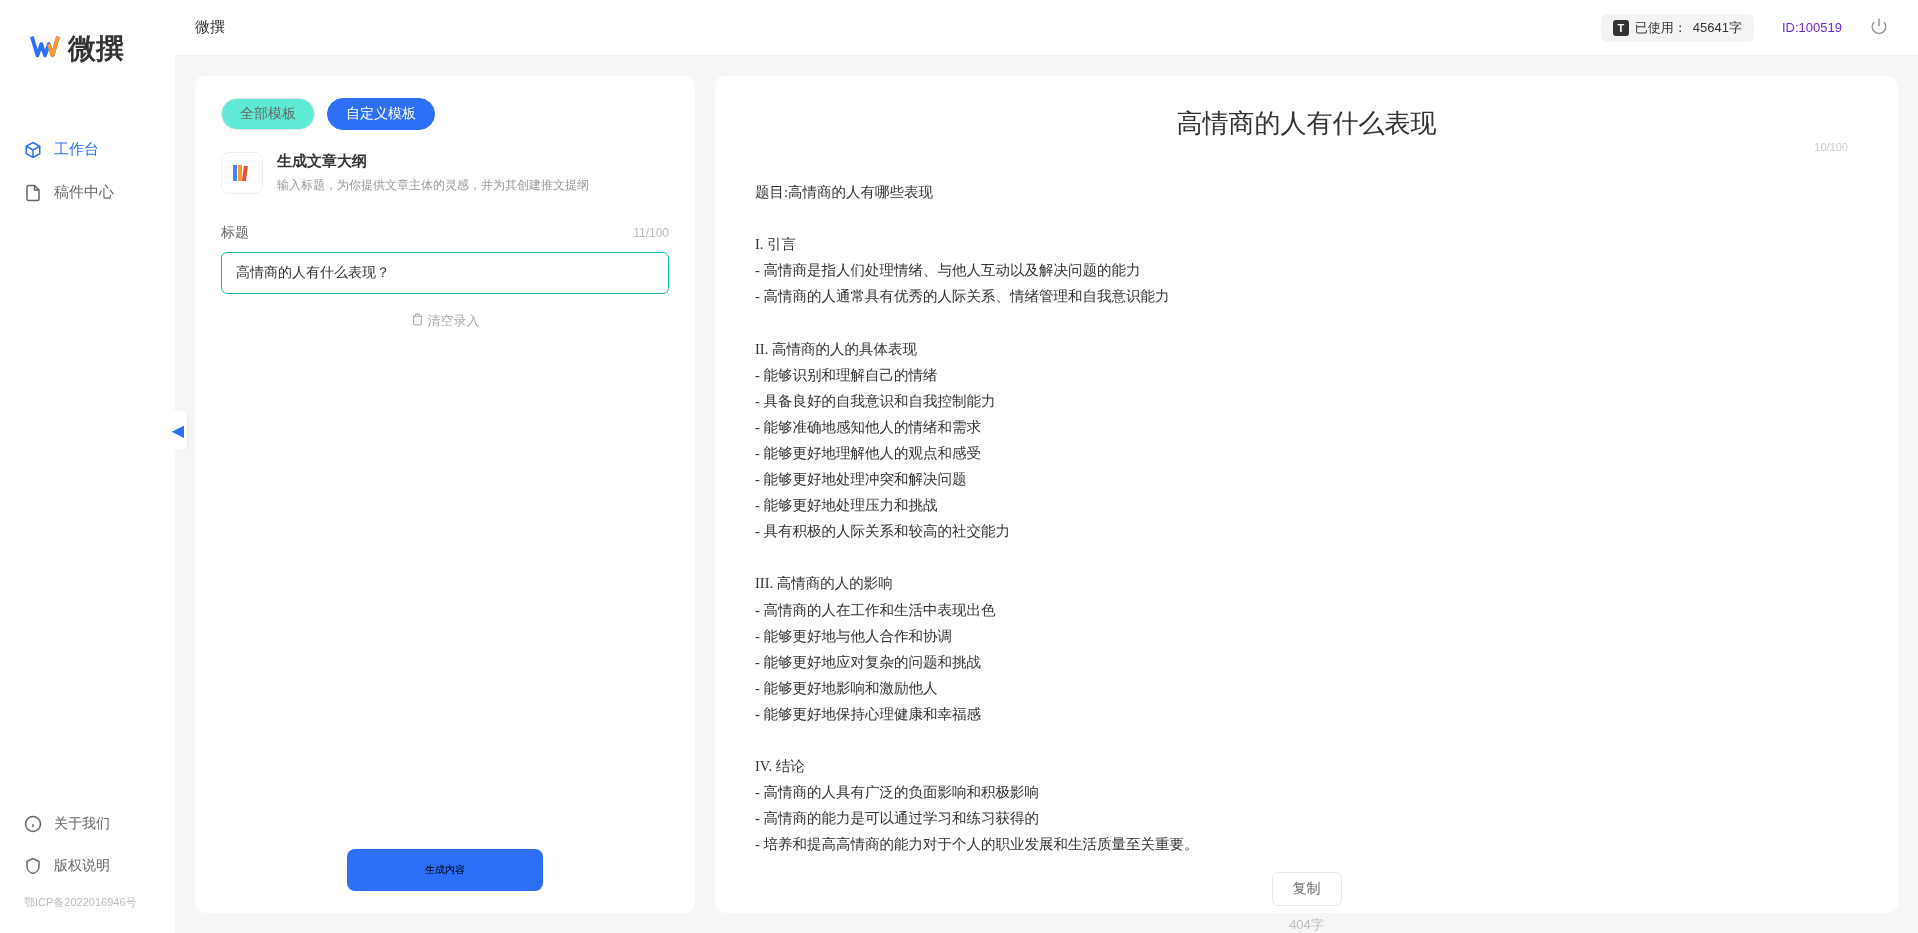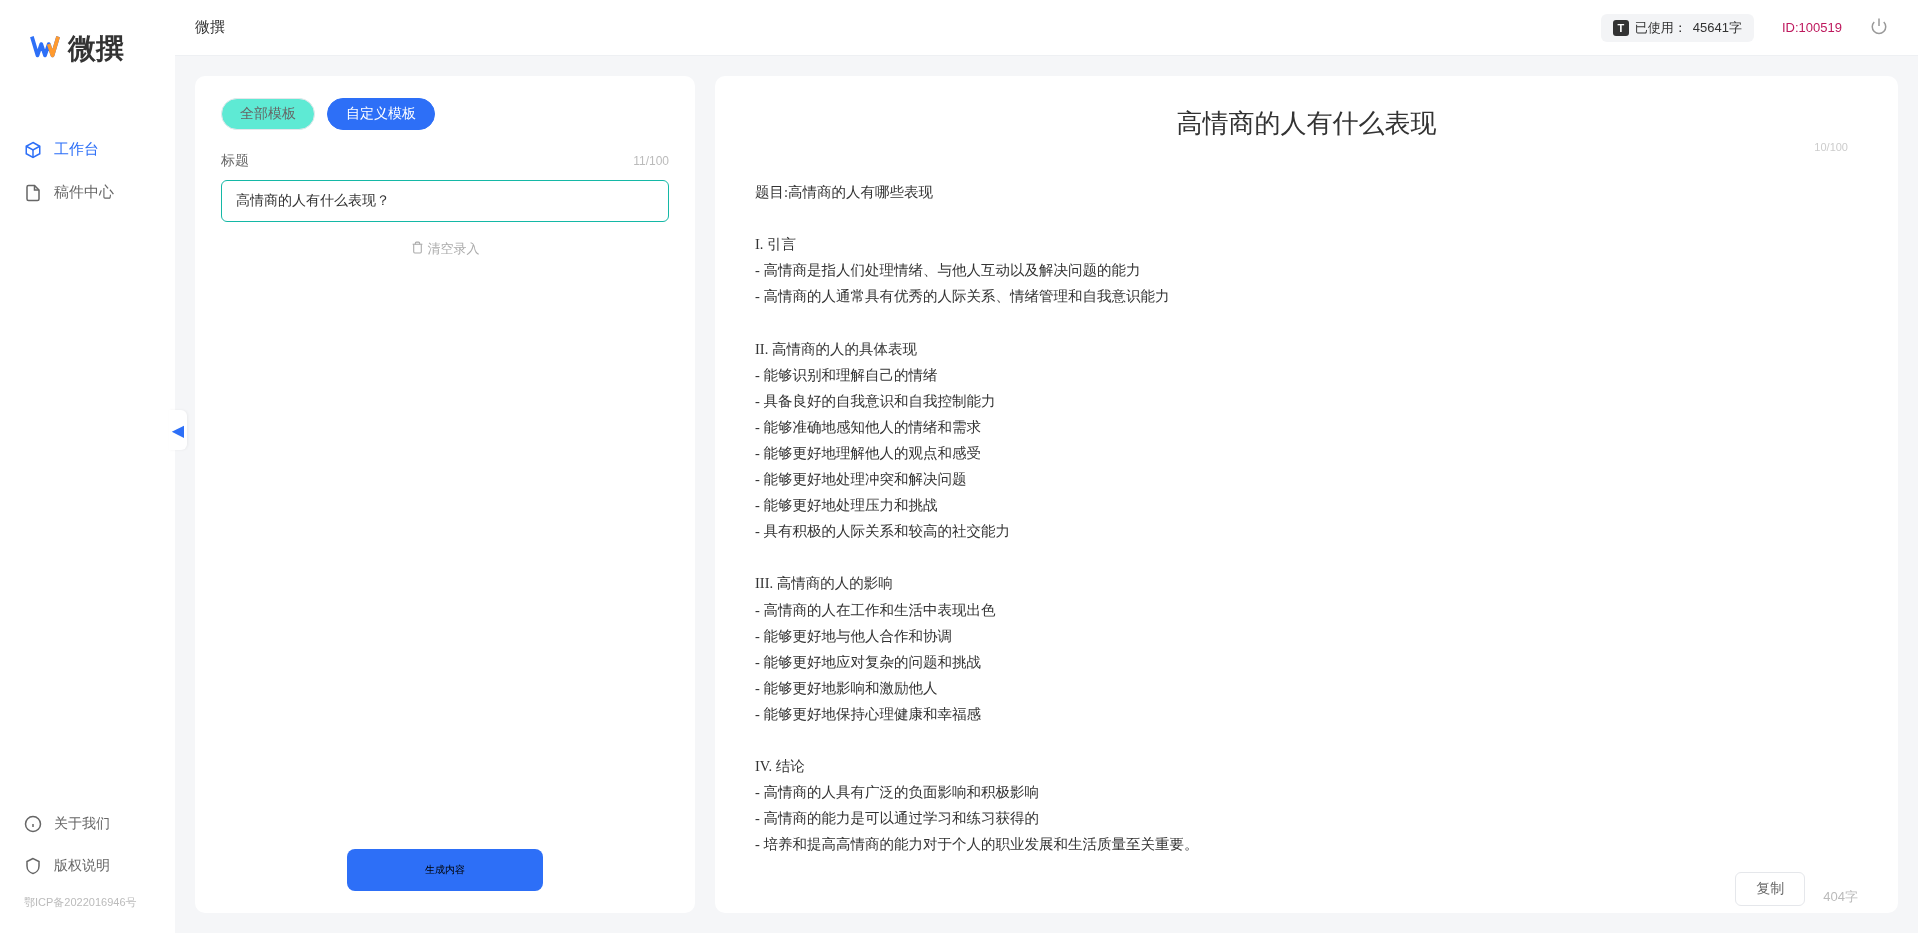--- a/index.html
+++ b/index.html
@@ -93,21 +93,21 @@
   color: #fff;
   border-radius: 3px;
   width: 16px;
   height: 16px;
   font-size: 11px;
   display: inline-flex;
   align-items: center;
   justify-content: center;
   font-weight: 600;
 }
-.user-id { font-size: 13px; color: #be185d; }
+.user-id { font-size: 13px; color: #6d28d9; }
 .power-icon { color: #999; cursor: pointer; }
 
 
 .content {
   flex: 1;
   display: flex;
   gap: 20px;
   padding: 20px;
   overflow: hidden;
 }
@@ -222,23 +222,24 @@
   line-height: 1.8;
   color: #333;
   white-space: pre-wrap;
   margin-top: 30px;
   font-family: "SimSun", serif;
 }
 .result-footer {
   margin-top: auto;
   display: flex;
   justify-content: flex-end;
-  align-items: flex-end;
-  gap: 18px;
+  align-items: center;
+  gap: 10px;
   padding-top: 15px;
+  flex-direction: column;
 }
 .copy-btn {
   border: 1px solid #e5e7eb;
   background: #fff;
   color: #666;
   border-radius: 6px;
   padding: 7px 20px;
   font-size: 14px;
   cursor: pointer;
 }
@@ -324,20 +325,33 @@
       </div>
     </div>
 
     <div class="content">
 
       <div class="panel panel-left">
         <div class="tab-row">
           <div class="tab">全部模板</div>
           <div class="tab active">自定义模板</div>
         </div>
+        <div class="template-card">
+          <div class="template-icon">
+            <svg width="24" height="24" viewBox="0 0 24 24">
+                <rect x="3" y="4" width="4" height="16" fill="#4a7fff"></rect>
+                <rect x="8" y="4" width="4" height="16" fill="#ff9a2e"></rect>
+                <rect x="13" y="5" width="4" height="15" fill="#e74c3c" transform="rotate(8 15 12)"></rect>
+              </svg>
+          </div>
+          <div>
+            <div class="template-title">生成文章大纲</div>
+            <div class="template-desc">输入标题，为你提供文章主体的灵感，并为其创建推文提纲</div>
+          </div>
+        </div>
         <div class="field-label-row">
           <div class="field-label">标题</div>
           <div class="char-count">11/100</div>
         </div>
         <input class="text-input" type="text" value="高情商的人有什么表现？" style="">
         <div class="clear-row">
           <span>
             <svg width="13" height="13" viewBox="0 0 24 24" fill="none" stroke="currentColor" stroke-width="2">
                 <polyline points="3 6 5 6 21 6"></polyline>
                 <path d="M19 6 v14 a2 2 0 0 1 -2 2 H7 a2 2 0 0 1 -2 -2 V6 m3 0 V4 a2 2 0 0 1 2 -2 h4 a2 2 0 0 1 2 2 v2"></path>

